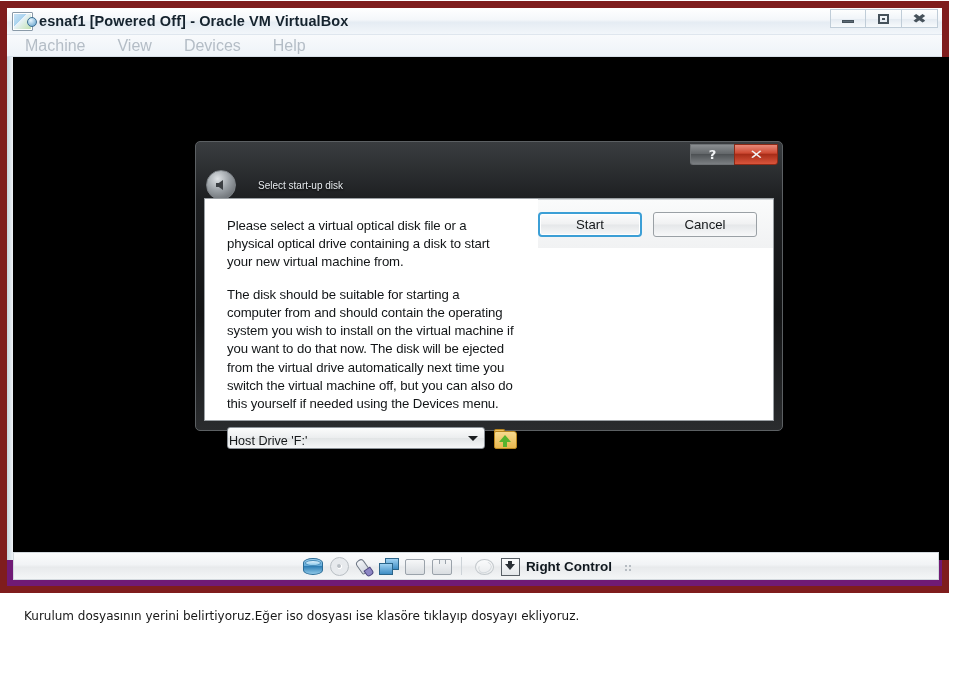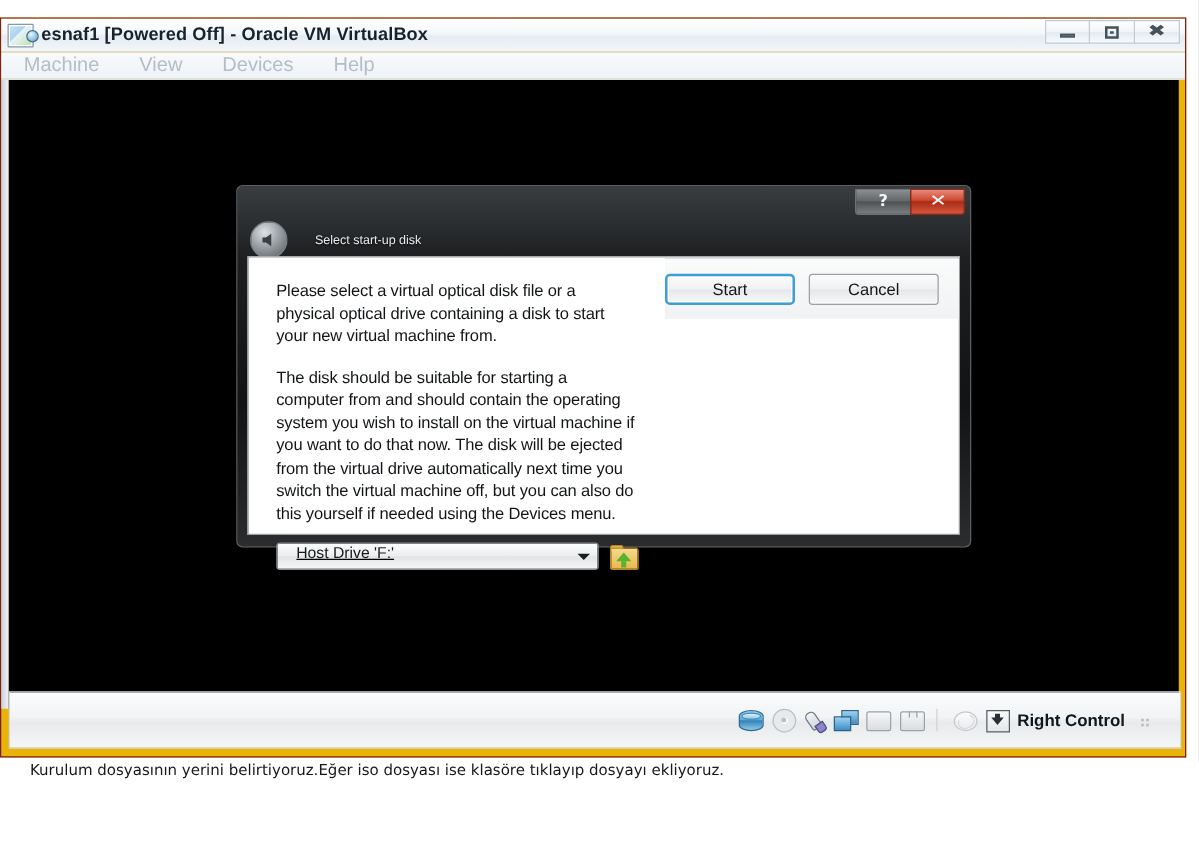--- a/index.html
+++ b/index.html
@@ -11,25 +11,25 @@
     width: 959px;
     height: 673px;
     position: relative;
     font-family: "Liberation Sans", sans-serif;
     overflow: hidden;
   }
 
   
   #vm-window {
     position: absolute;
-    left: 0; top: 14px;
+    left: 0; top: 1px;
     width: 949px;
     height: 592px;
-    background: #eab308;
-    border: 1px solid #7f1d1d;
+    background: #701a75;
+    border: 7px solid #7f1d1d;
     box-sizing: border-box;
   }
 
   
   #vm-titlebar {
     position: relative;
     height: 26px;
     background: linear-gradient(to bottom, #ffffff 0%, #f4f7fa 45%, #e5ecf3 55%, #f2f6fa 100%);
     border-bottom: 1px solid #dfe6ee;
     display: flex;
@@ -140,27 +140,27 @@
     width: 6px; height: 503px;
     background: linear-gradient(to right,#c5d2dc,#f0f4f8);
   }
 
   
   #vm-statusbar {
     position: absolute;
     left: 6px;
     bottom: 6px;
     right: 3px;
-    height: 46px;
+    height: 28px;
     background: linear-gradient(to bottom,#fbfcfd 0%,#f1f3f5 45%,#e8eaec 55%,#f4f6f7 100%);
     border: 1px solid #d3d9de;
     box-sizing: border-box;
     display: flex;
     align-items: center;
-    justify-content: flex-end;
+    justify-content: center;
     padding-right: 24px;
   }
   .sb-icon {
     width: 20px; height: 18px;
     margin-left: 7px;
     position: relative;
     flex: 0 0 auto;
   }
   
   .ic-harddisk {
@@ -443,24 +443,23 @@
     align-items: center;
     margin-top: 2px;
   }
   #media-combo {
     flex: 1 1 auto;
     height: 22px;
     background: linear-gradient(to bottom,#fbfcfc 0%,#eceeef 48%,#e2e5e6 52%,#f5f6f7 100%);
     border: 1px solid #8c9298;
     border-radius: 3px;
     display: flex;
-    align-items: flex-start;
-    box-sizing: border-box;
-    padding: 0 2px 0 15px;
-    text-decoration: underline;
+    align-items: flex-end;
+    box-sizing: border-box;
+    padding: 0 2px 0 1px;
   }
   #media-combo-value {
     flex: 1 1 auto;
     font-size: 12.6px;
     color: #16191b;
     white-space: nowrap;
     overflow: hidden;
   }
   #media-combo-arrow {
     width: 18px;

